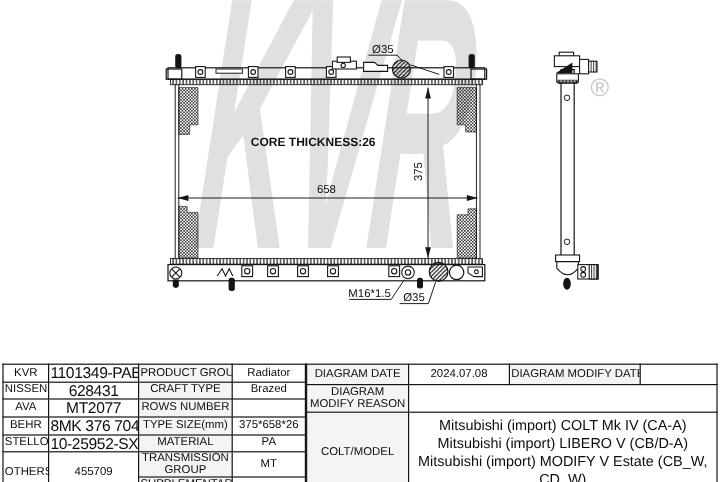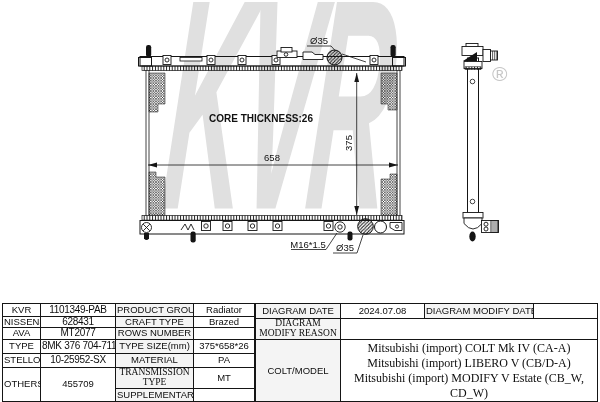--- a/index.html
+++ b/index.html
@@ -14,22 +14,22 @@
   .registered{position:absolute;left:492px;top:62px;z-index:0;font-size:21px;color:#c6c6c6;}
   
   .diagram{position:absolute;left:0;top:0;z-index:1;}
   svg text{font-family:"Liberation Sans",sans-serif;fill:#111;}
   
   .spec{position:absolute;left:2px;top:303px;z-index:2;display:flex;}
   table{border-collapse:collapse;table-layout:fixed;}
   td{border:1px solid #151515;padding:0 1px;text-align:center;vertical-align:middle;
      font-size:9.5px;line-height:1.05;overflow:hidden;white-space:nowrap;}
   td.lab{background:#f4f4f4;}
-  td.wrap{white-space:normal;font-family:Liberation Serif, serif;}
-  td.code{font-size:10px;letter-spacing:-0.3px;}
+  td.wrap{white-space:normal;}
+  td.code{font-size:13px;letter-spacing:-0.3px;}
   .mm-line{font-size:12px;line-height:1.25;}
 </style>
 </head>
 <body>
 
 <div class="page">
 
   <div class="watermark">
     <span>KVR</span>
   </div>
@@ -211,35 +211,35 @@
         <td class="lab">CRAFT TYPE</td>
         <td>Brazed</td>
       </tr>
       <tr style="height:11.5px">
         <td>AVA</td>
         <td class="code">MT2077</td>
         <td class="lab">ROWS NUMBER</td>
         <td></td>
       </tr>
       <tr style="height:14px">
-        <td>TYPE</td>
+        <td>BEHR</td>
         <td class="code">8MK 376 704-711</td>
         <td class="lab">TYPE SIZE(mm)</td>
         <td>375*658*26</td>
       </tr>
       <tr style="height:14.5px">
         <td>STELLOX</td>
         <td class="code">10-25952-SX</td>
         <td class="lab">MATERIAL</td>
         <td>PA</td>
       </tr>
       <tr style="height:19.5px">
         <td rowspan="2">OTHERS</td>
         <td rowspan="2">455709</td>
-        <td class="lab wrap">TRANSMISSION TYPE</td>
+        <td class="lab wrap">TRANSMISSION GROUP</td>
         <td>MT</td>
       </tr>
       <tr style="height:13px">
         <td class="lab">SUPPLEMENTARY</td>
         <td></td>
       </tr>
     </tbody>
       </table>
 
     <table style="width:342px;">

